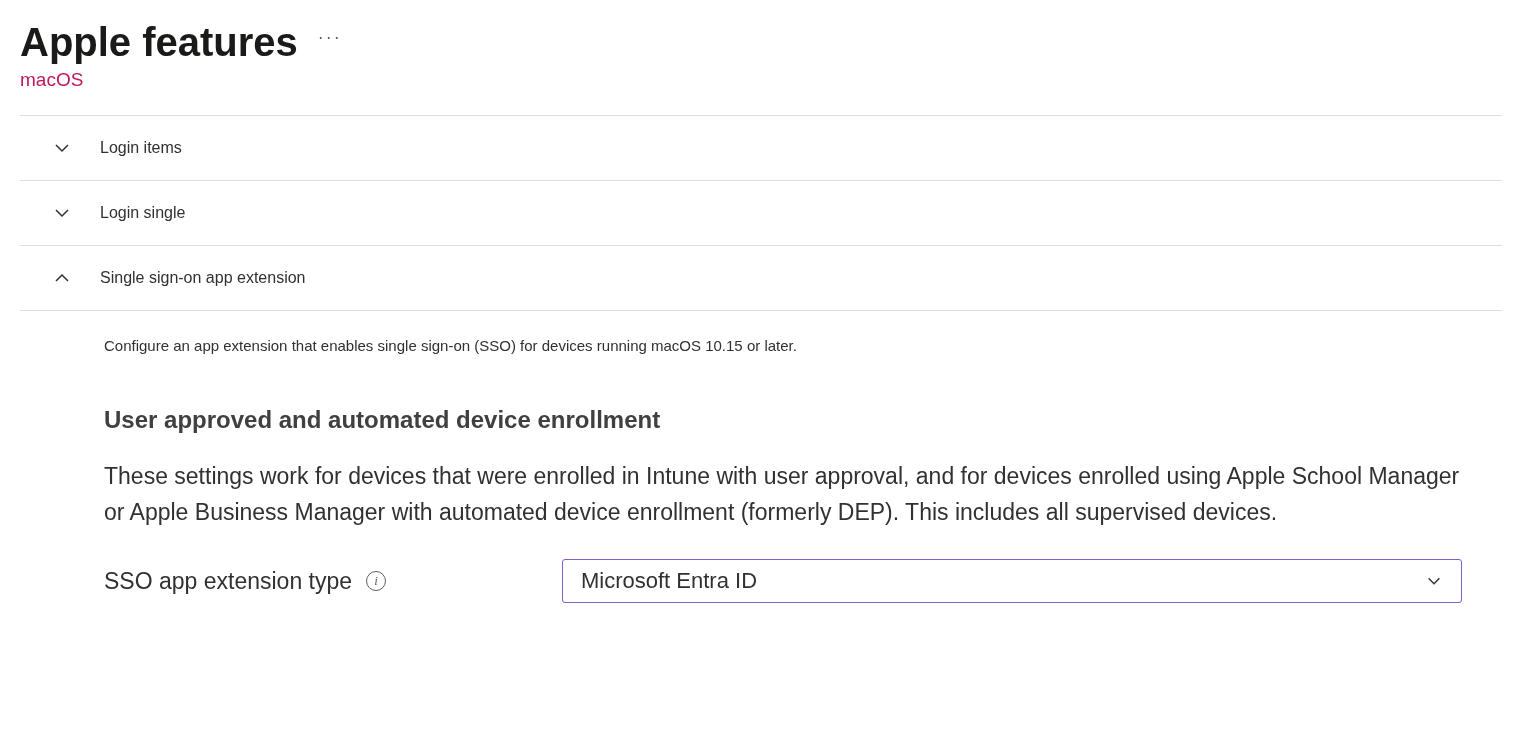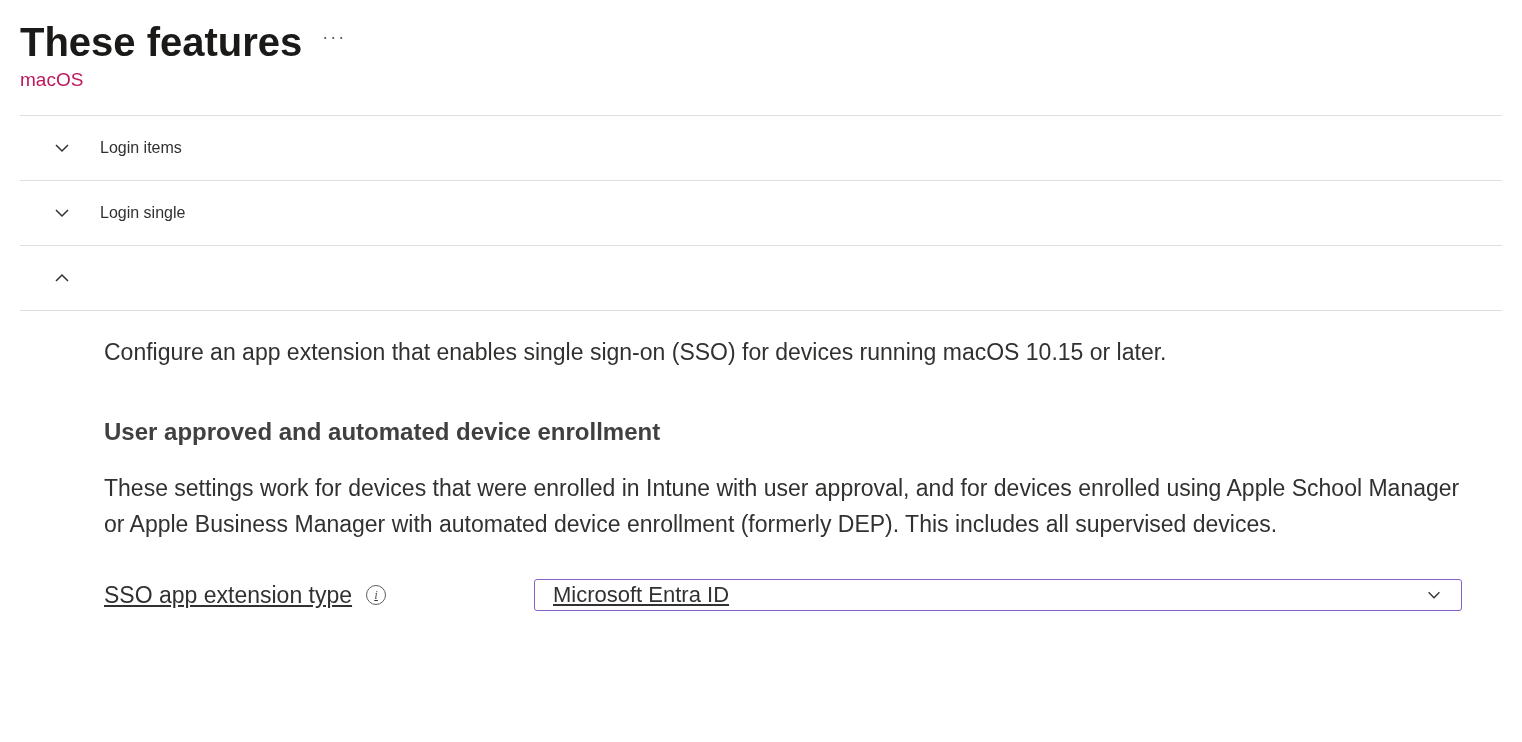--- a/index.html
+++ b/index.html
@@ -63,41 +63,40 @@
     }
     .chevron-icon svg {
       stroke: #323130;
       stroke-width: 1.5;
       fill: none;
     }
     .panel-body {
       padding: 24px 40px 24px 84px;
     }
     .description-text {
-      font-size: 23px;
+      font-size: 15px;
       color: #323130;
       line-height: 1.5;
       margin-bottom: 48px;
     }
     .section-heading {
       font-size: 24px;
       font-weight: 600;
       color: #404040;
       margin-bottom: 24px;
     }
     .section-text {
       font-size: 23px;
       color: #323130;
       line-height: 1.6;
-      margin-bottom: 36px;
+      margin-bottom: 28px;
     }
     .form-row {
       display: flex;
-      gap: 10px;
-      text-decoration: underline;
+      gap: 38px;
     }
     .form-label-wrap {
       display: flex;
       align-items: center;
       gap: 14px;
       width: 420px;
       flex-shrink: 0;
     }
     .form-label {
       font-size: 23px;
@@ -117,21 +116,21 @@
       color: #605e5c;
       cursor: pointer;
     }
     .dropdown {
       flex: 1;
       display: flex;
       align-items: center;
       justify-content: space-between;
       border: 1.5px solid #8661c5;
       border-radius: 3px;
-      padding: 2px 18px;
+      padding: 8px 18px;
       cursor: pointer;
       background: #ffffff;
     }
     .dropdown-value {
       font-size: 22px;
       color: #323130;
     }
     .dropdown-chevron {
       width: 18px;
       height: 18px;
@@ -145,21 +144,21 @@
       fill: none;
     }
     .last-border {
       border-bottom: 1px solid #e1dfdd;
     }
   </style>
 </head>
 <body>
 
 <div class="page-header">
-  <h1 class="page-title">These features</h1>
+  <h1 class="page-title">Apple features</h1>
   <span class="more-menu">···</span>
 </div>
 <div class="page-subtitle">macOS</div>
 
 <div class="panel">
   <div class="panel-header">
     <span class="chevron-icon">
       <svg viewBox="0 0 20 20" width="20" height="20">
           <polyline points="4,7 10,13 16,7"></polyline>
         </svg>
@@ -179,20 +178,21 @@
   </div>
 </div>
 
 <div class="panel last-border">
   <div class="panel-header">
     <span class="chevron-icon">
       <svg viewBox="0 0 20 20" width="20" height="20">
           <polyline points="4,13 10,7 16,13"></polyline>
         </svg>
     </span>
+    <span class="panel-header-text">Single sign-on app extension</span>
   </div>
 </div>
 
 <div class="panel-body">
   <p class="description-text">Configure an app extension that enables single sign-on (SSO) for devices running macOS 10.15 or later.</p>
   <h2 class="section-heading">User approved and automated device enrollment</h2>
   <p class="section-text">These settings work for devices that were enrolled in Intune with user approval, and for devices enrolled using Apple School Manager or Apple Business Manager with automated device enrollment (formerly DEP). This includes all supervised devices.</p>
 
   <div class="form-row">
     <div class="form-label-wrap">

